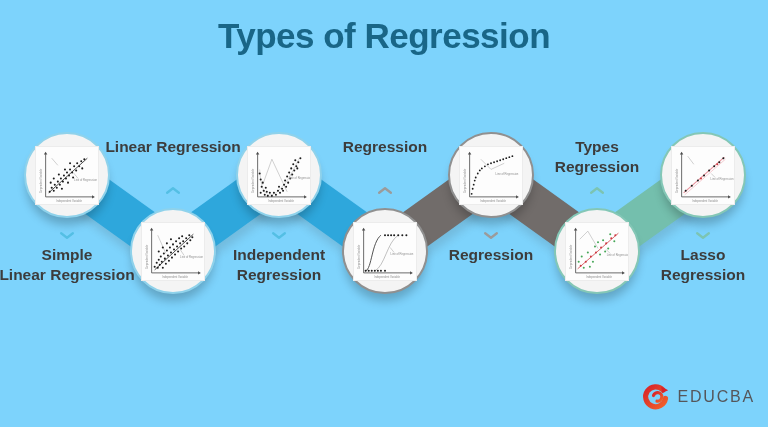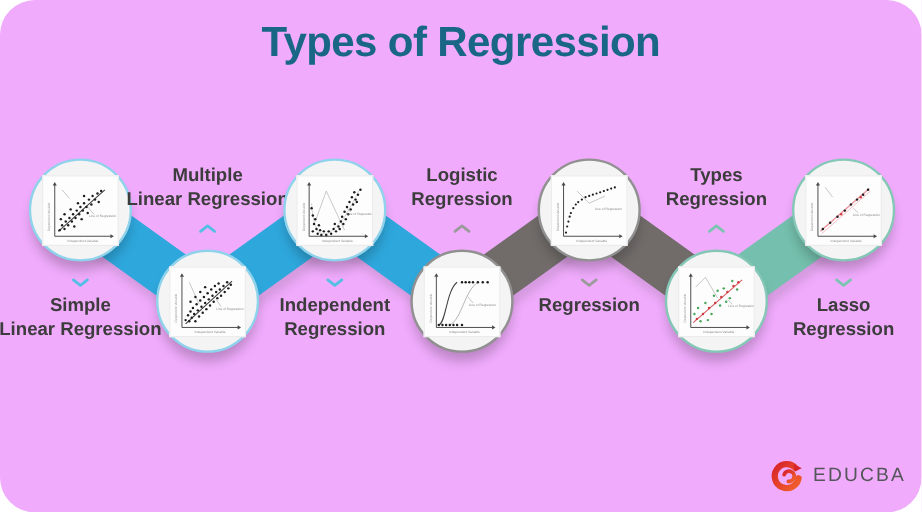--- a/index.html
+++ b/index.html
@@ -1,17 +1,17 @@
 <!DOCTYPE html>
 <html style="--title: #196687; --label: #3C3C3C; --band-blue: #2EA7DC; --band-gray: #716C6A; --band-teal: #74BFAD; --border-blue: #8FD2EB; --border-gray: #909090; --border-teal: #84C7B6; --chev-blue: #54BFE4; --chev-gray: #9B9B9B; --chev-teal: #7CC4B2; --logo-red: #D8232A; --logo-orange: #F2622B; --logo-text: #55565A;"><head>
 <meta charset="utf-8">
 <style>
   html,body{margin:0;padding:0;background:#fff;}
-  .canvas{position:relative;width:768px;height:427px;background:#f0abfc;overflow:hidden;
-          font-family:"Liberation Sans",sans-serif;border-radius:29px;}
+  .canvas{position:relative;width:768px;height:427px;background:#7dd3fc;overflow:hidden;
+          font-family:"Liberation Sans",sans-serif;}
   .title{position:absolute;top:16px;left:0;right:0;margin:0;text-align:center;
          font-size:35px;font-weight:bold;letter-spacing:-0.5px;color:var(--title,#196687);}
   .bands{position:absolute;left:0;top:0;z-index:1;}
   .circle{position:absolute;width:86px;height:86px;box-sizing:border-box;border-radius:50%;
           background:#f4f4f4;border:2.5px solid #ccc;display:flex;align-items:center;justify-content:center;
           box-shadow:0 9px 10px -2px rgba(0,0,0,0.22);z-index:2;}
   .circle.b{border-color:var(--border-blue,#8FD2EB);}
   .circle.g{border-color:var(--border-gray,#909090);}
   .circle.t{border-color:var(--border-teal,#84C7B6);}
   .mini{background:#fdfdfd;border:0.5px solid #ececec;display:block;}
@@ -112,21 +112,20 @@
   </div>
   <svg class="chev b" style="left:58px;top:231px;" viewBox="0 0 18 10">
       <path d="M2.5,2.5 L9,7.5 L15.5,2.5"></path>
     </svg>
   <div class="label" style="left:-13px;top:245px;">
     <span>Simple</span>
     <span>Linear Regression</span>
   </div>
 
   <div class="label" style="left:93px;top:137px;">
-    <span>Multiple</span>
     <span>Linear Regression</span>
   </div>
   <svg class="chev b" style="left:164px;top:186px;" viewBox="0 0 18 10">
       <path d="M2.5,7.5 L9,2.5 L15.5,7.5"></path>
     </svg>
   <div class="circle b" style="left:130px;top:208px;">
     <svg class="mini" width="62" height="57" viewBox="0 0 60 56">
       <g>
         <line class="axis" x1="9" y1="49" x2="9" y2="7"></line>
           <path class="arrow" d="M9,4.6 l-1.7,2.8 h3.4 Z"></path>
@@ -237,21 +236,20 @@
   </div>
   <svg class="chev b" style="left:270px;top:231px;" viewBox="0 0 18 10">
       <path d="M2.5,2.5 L9,7.5 L15.5,2.5"></path>
     </svg>
   <div class="label" style="left:199px;top:245px;">
     <span>Independent</span>
     <span>Regression</span>
   </div>
 
   <div class="label" style="left:305px;top:137px;">
-    <span>Logistic</span>
     <span>Regression</span>
   </div>
   <svg class="chev g" style="left:376px;top:186px;" viewBox="0 0 18 10">
       <path d="M2.5,7.5 L9,2.5 L15.5,7.5"></path>
     </svg>
   <div class="circle g" style="left:342px;top:208px;">
     <svg class="mini" width="62" height="57" viewBox="0 0 60 56">
       <g>
         <line class="axis" x1="9" y1="49" x2="9" y2="7"></line>
           <path class="arrow" d="M9,4.6 l-1.7,2.8 h3.4 Z"></path>

